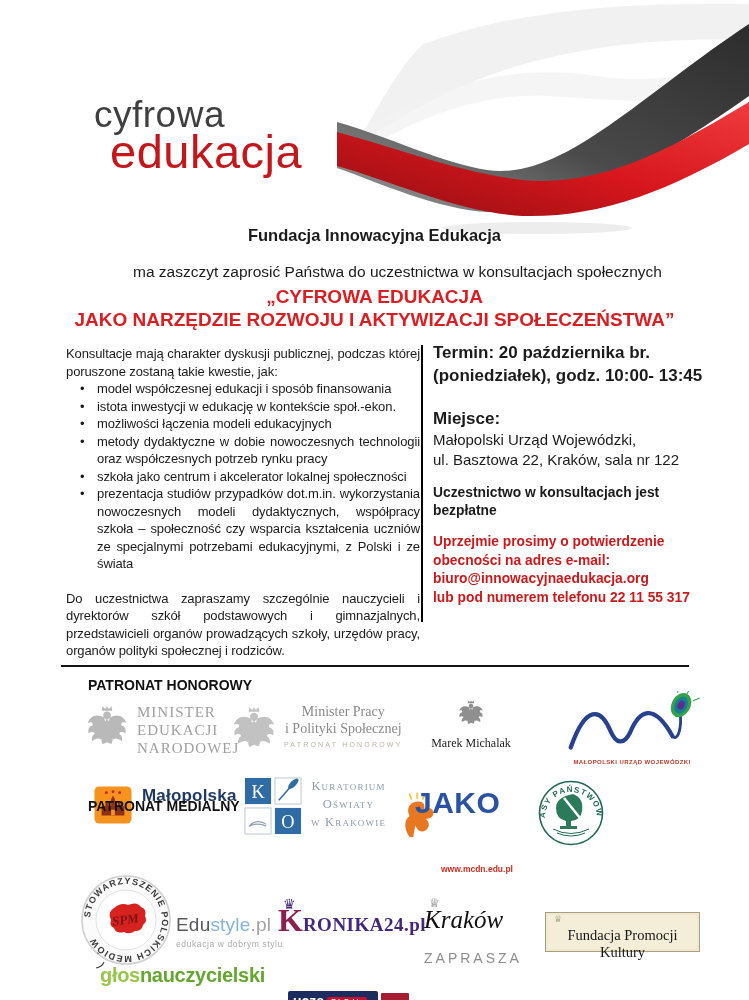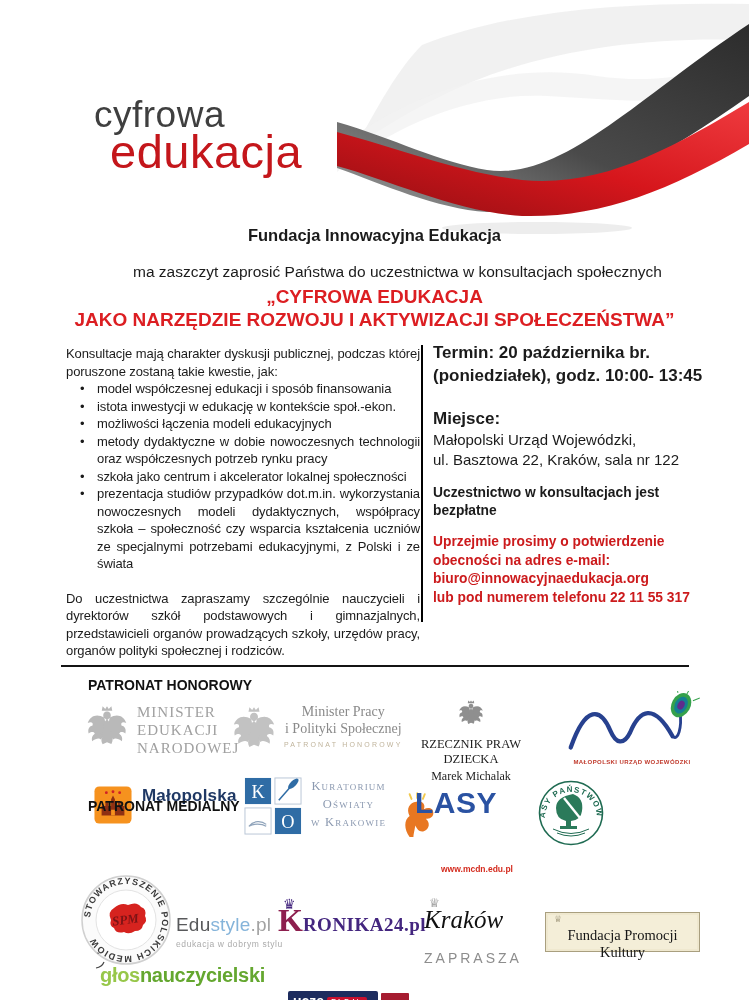--- a/index.html
+++ b/index.html
@@ -232,21 +232,20 @@
       <div class="mpips-l">Minister Pracy</div>
       <div class="mpips-l">i Polityki Społecznej</div>
       <div class="mpips-sub">PATRONAT HONOROWY</div>
     </div>
   </div>
 
   <div class="rpd abs" style="left:396px; top:699px; width:150px; text-align:center;">
     <svg class="rpd-eagle" viewBox="0 0 48 56">
         <use href="#eagle"></use>
       </svg>
-    <div class="rpd-l1">RZECZNIK PRAW DZIECKA</div>
     <div class="rpd-l2">Marek Michalak</div>
   </div>
 
   <div class="muw abs" style="left:558px; top:691px; width:148px; text-align:center;">
     <svg width="148" height="66" viewBox="0 0 150 70">
       <path d="M10 60 C26 14 42 18 52 42 C58 56 66 58 73 44 C83 20 98 12 118 48" stroke="#27418f" stroke-width="4.5" fill="none" stroke-linecap="round"></path>
       <path d="M118 48 C124 54 128 38 126 22" stroke="#27418f" stroke-width="3" fill="none" stroke-linecap="round"></path>
       <g transform="translate(127,15) rotate(28)">
         <path d="M-9 -10 L-14 -16 M0 -13 L0 -20 M9 -10 L14 -16" stroke="#35a14c" stroke-width="1"></path>
         <ellipse rx="10" ry="13.5" fill="#35a14c"></ellipse>
@@ -286,21 +285,21 @@
       <div>Oświaty</div>
       <div>w Krakowie</div>
     </div>
   </div>
 
   <div class="mcdn">
     <svg class="mcdn-fig" viewBox="0 0 40 50">
       <path d="M10 7 L8 2 M16 6 L16 1 M22 7 L24 2" stroke="#f2c94c" stroke-width="2" stroke-linecap="round"></path>
       <path d="M8 47 C2 39 2 29 8 25 C4 17 8 11 15 10 C22 9 25 13 23 18 C28 15 33 17 33 22 C33 26 29 28 25 28 C30 32 29 39 23 41 C18 42 16 39 14 35 C13 41 12 45 12 47 Z" fill="#e87722"></path>
     </svg>
-    <div class="mcdn-word">LASY</div>
+    <div class="mcdn-word">JAKO</div>
     <div class="mcdn-url">www.mcdn.edu.pl</div>
   </div>
 
   <div class="logo lp">
     <svg width="66" height="66" viewBox="0 0 66 66">
       <circle cx="33" cy="33" r="31.5" fill="#fff" stroke="#1f6b52" stroke-width="1.6"></circle>
       <defs>
           <path id="lpArc" d="M7 38 A26 26 0 1 1 59 38" fill="none"></path>
         </defs>
       <text font-size="8" font-weight="bold" fill="#1f6b52" letter-spacing="1.2">

